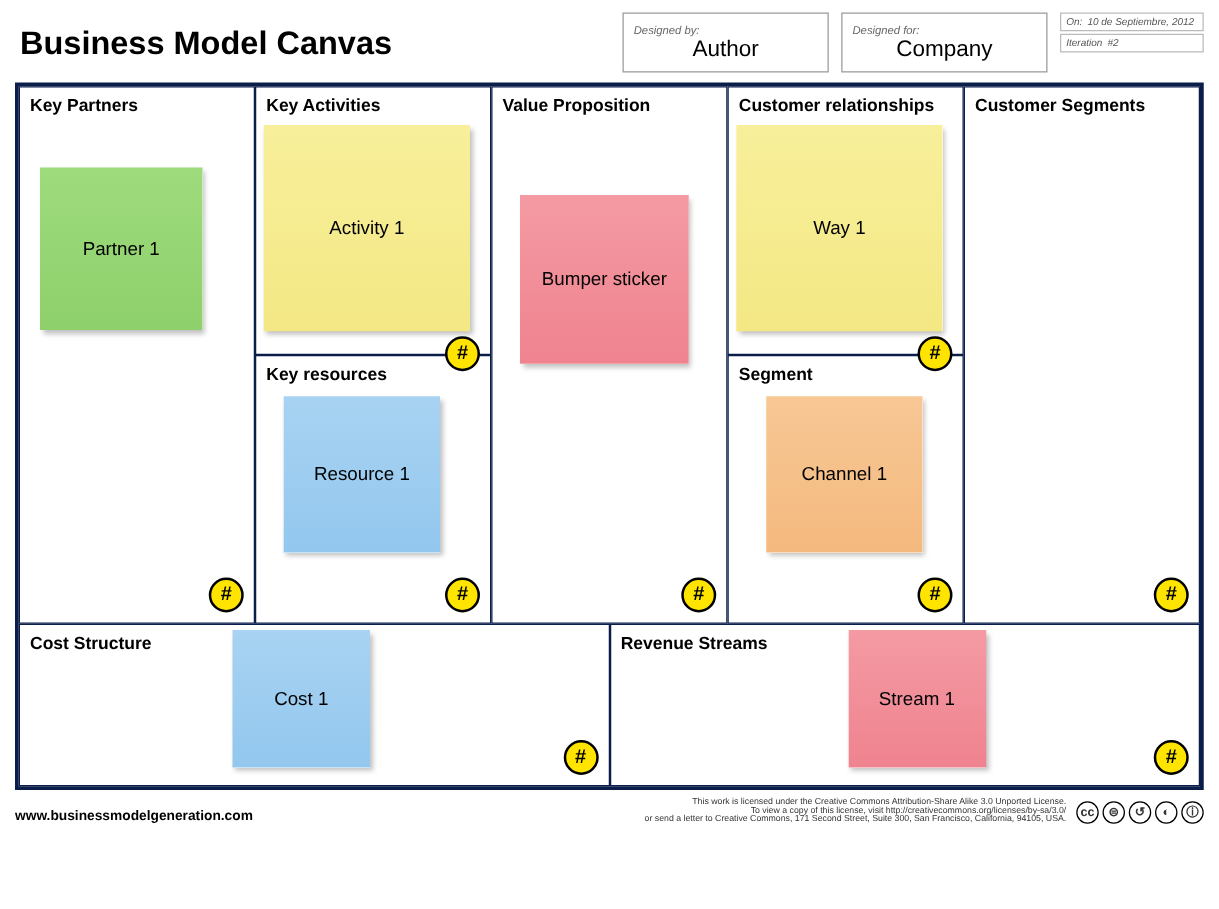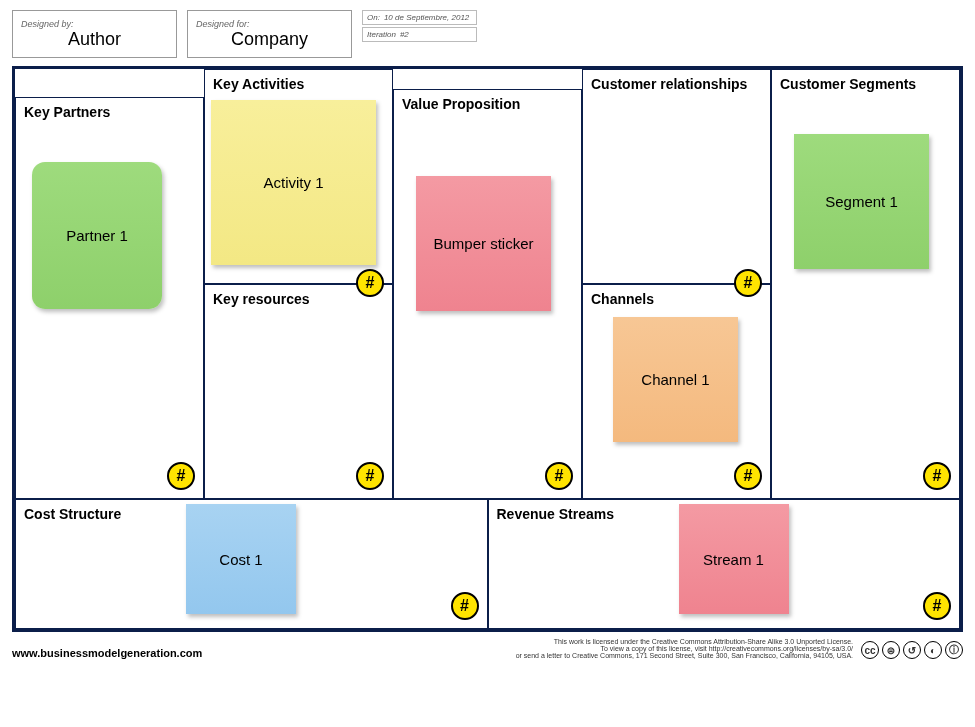--- a/index.html
+++ b/index.html
@@ -59,24 +59,24 @@
   .cell {
     border: 1.5px solid #0b1e4a;
     position: relative;
     padding: 6px 8px;
   }
   .cell .heading {
     font-size: 14px;
     font-weight: bold;
   }
   
-  .kp { grid-column: 1 / span 2; grid-row: 1 / span 2; margin-top: 28px; }
+  .kp { grid-column: 1 / span 2; grid-row: 1 / span 2; }
   .ka { grid-column: 3 / span 2; grid-row: 1; }
   .kr { grid-column: 3 / span 2; grid-row: 2; }
-  .vp { grid-column: 5 / span 2; grid-row: 1 / span 2; margin-top: 20px; }
+  .vp { grid-column: 5 / span 2; grid-row: 1 / span 2; }
   .cr { grid-column: 7 / span 2; grid-row: 1; }
   .ch { grid-column: 7 / span 2; grid-row: 2; }
   .cs { grid-column: 9 / span 2; grid-row: 1 / span 2; }
   .cost { grid-column: 1 / span 5; grid-row: 3; }
   .rev  { grid-column: 6 / span 5; grid-row: 3; }
 
   .note {
     position: absolute;
     font-size: 15px;
     display: flex;
@@ -115,20 +115,21 @@
   .cc-icons span {
     width:18px; height:18px; border:1.5px solid #000; border-radius:50%;
     display:flex; align-items:center; justify-content:center;
     font-size:10px; font-weight:bold;
   }
 </style>
 </head>
 <body>
 
 <div class="top">
+  <div class="title">Business Model Canvas</div>
   <div class="metabox meta-lg">
     <div class="lbl">Designed by:</div>
     <div class="val">Author</div>
   </div>
   <div class="metabox meta-lg">
     <div class="lbl">Designed for:</div>
     <div class="val">Company</div>
   </div>
   <div class="meta-tiny-wrap">
     <div class="meta-tiny">
@@ -139,55 +140,56 @@
       <span class="lbl">Iteration</span>
       <span class="val">#2</span>
     </div>
   </div>
 </div>
 
 <div class="canvas">
 
   <div class="cell kp">
     <div class="heading">Key Partners</div>
-    <div class="note green" style="left:16px; top:64px; width:130px; height:147px;border-radius:13px;">Partner 1</div>
+    <div class="note green" style="left:16px; top:64px; width:130px; height:130px;">Partner 1</div>
     <div class="hashcircle" style="right:8px; bottom:8px;">#</div>
   </div>
 
   <div class="cell ka">
     <div class="heading">Key Activities</div>
     <div class="note yellow" style="left:6px; top:30px; width:165px; height:165px;">Activity 1</div>
     <div class="hashcircle" style="right:8px; bottom:-14px; z-index:2;">#</div>
   </div>
 
   <div class="cell kr">
     <div class="heading">Key resources</div>
+    <div class="note blue" style="left:22px; top:32px; width:125px; height:125px;">Resource 1</div>
     <div class="hashcircle" style="right:8px; bottom:8px;">#</div>
   </div>
 
   <div class="cell vp">
     <div class="heading">Value Proposition</div>
     <div class="note pink" style="left:22px; top:86px; width:135px; height:135px;">Bumper sticker</div>
     <div class="hashcircle" style="right:8px; bottom:8px;">#</div>
   </div>
 
   <div class="cell cr">
     <div class="heading">Customer relationships</div>
+    <div class="note yellow" style="left:6px; top:30px; width:165px; height:165px;">Way 1</div>
     <div class="hashcircle" style="right:8px; bottom:-14px; z-index:2;">#</div>
   </div>
 
   <div class="cell ch">
-    <div class="heading">Channels</div>
+    <div class="heading">Segment</div>
     <div class="note orange" style="left:30px; top:32px; width:125px; height:125px;">Channel 1</div>
     <div class="hashcircle" style="right:8px; bottom:8px;">#</div>
   </div>
 
   <div class="cell cs">
     <div class="heading">Customer Segments</div>
-    <div class="note green" style="left:22px; top:64px; width:135px; height:135px;">Segment 1</div>
     <div class="hashcircle" style="right:8px; bottom:8px;">#</div>
   </div>
 
   <div class="cell cost">
     <div class="heading">Cost Structure</div>
     <div class="note blue" style="left:170px; top:4px; width:110px; height:110px;">Cost 1</div>
     <div class="hashcircle" style="right:8px; bottom:8px;">#</div>
   </div>
 
   <div class="cell rev">

